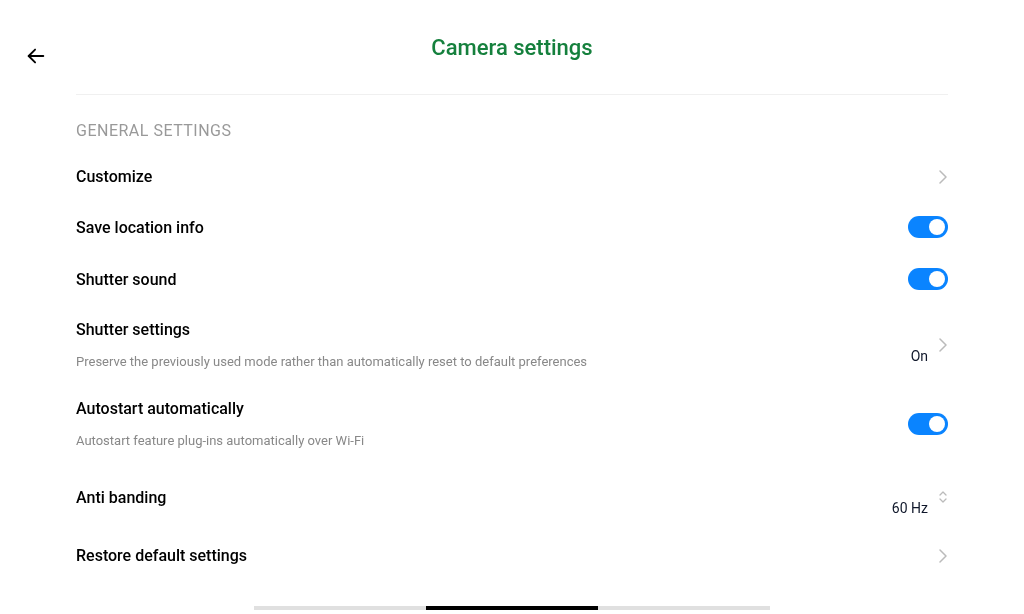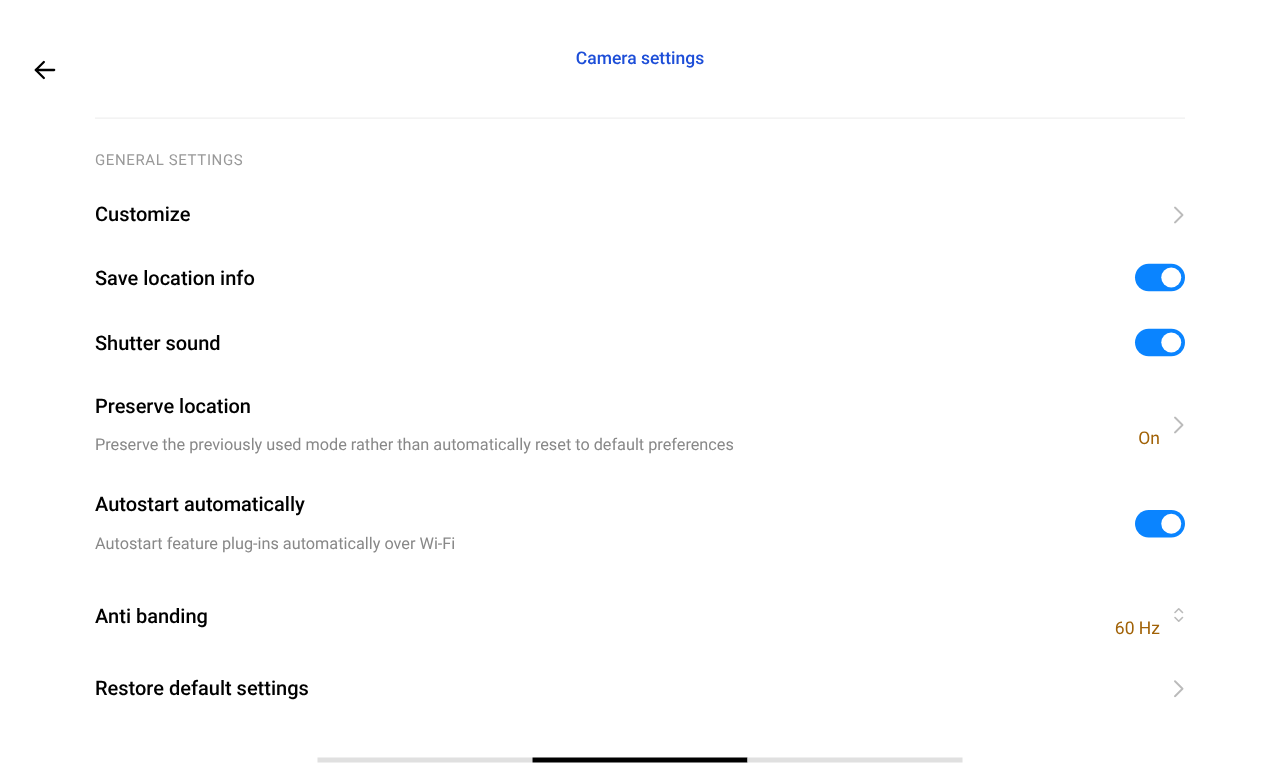--- a/index.html
+++ b/index.html
@@ -29,29 +29,29 @@
       left: -52px;
       top: 44px;
       width: 24px;
       height: 24px;
       cursor: pointer;
       display: flex;
       align-items: center;
       justify-content: center;
     }
     .page-title {
-      font-size: 14px;
+      font-size: 22px;
       font-weight: 500;
-      color: #1d4ed8;
+      color: #15803d;
     }
     .content {
       padding: 0 76px;
     }
     .section-header {
-      font-size: 12px;
+      font-size: 16px;
       color: #999;
       letter-spacing: 0.5px;
       padding: 26px 0 12px;
     }
     .row {
       display: flex;
       align-items: center;
       justify-content: space-between;
       padding: 15px 0;
       cursor: pointer;
@@ -71,21 +71,21 @@
       margin-top: 15px;
       font-weight: 400;
     }
     .row-right {
       display: flex;
       align-items: center;
       gap: 10px;
     }
     .row-value {
       font-size: 14px;
-      color: #a16207;
+      color: #0f172a;
       margin-top: 22px;
     }
     .chevron {
       color: #bbb;
       display: flex;
       align-items: center;
     }
     .toggle {
       width: 40px;
       height: 22px;
@@ -174,21 +174,21 @@
     </div>
     <div class="row-right">
       <div class="toggle">
         <div class="toggle-knob"></div>
       </div>
     </div>
   </div>
 
   <div class="row">
     <div class="row-text">
-      <div class="row-title">Preserve location</div>
+      <div class="row-title">Shutter settings</div>
       <div class="row-subtitle">Preserve the previously used mode rather than automatically reset to default preferences</div>
     </div>
     <div class="row-right">
       <span class="row-value">On</span>
       <span class="chevron">
         <svg width="10" height="14" viewBox="0 0 8 14" fill="none" stroke="#bbb" stroke-width="1.5" stroke-linecap="round" stroke-linejoin="round">
             <polyline points="1 1 7 7 1 13"></polyline>
           </svg>
       </span>
     </div>

